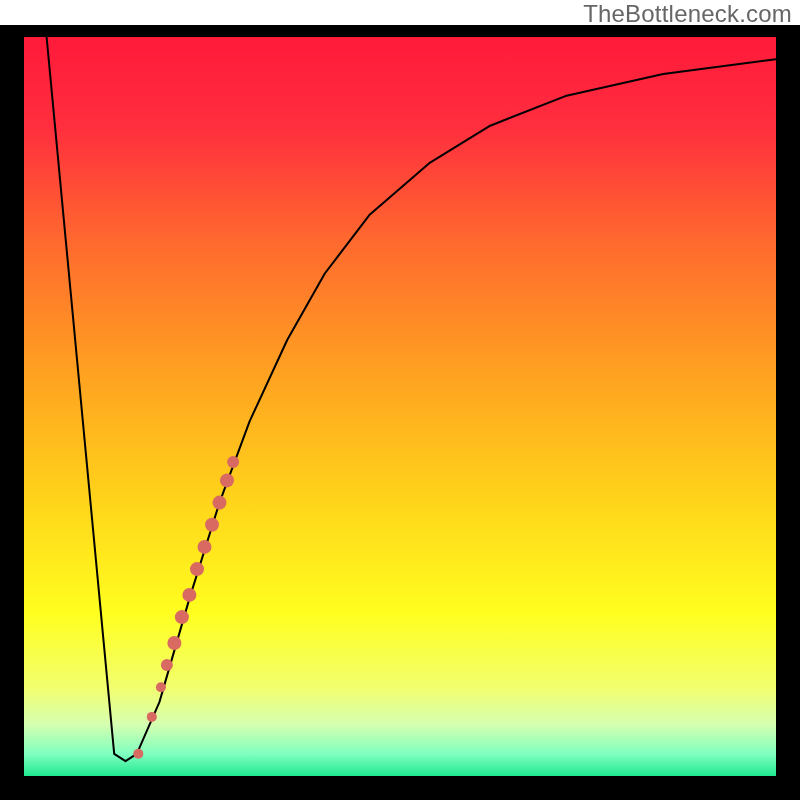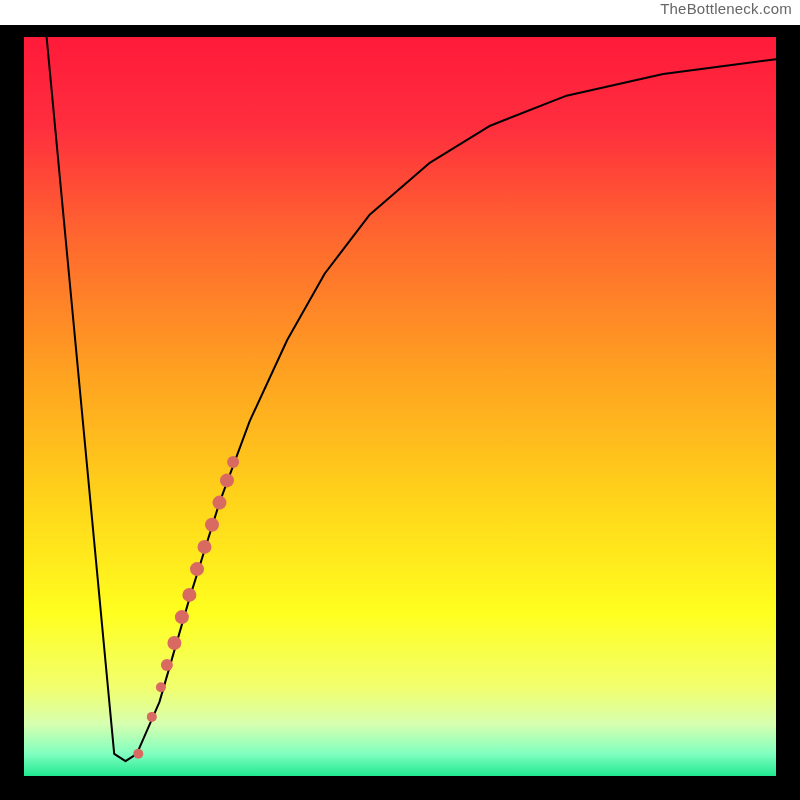--- a/index.html
+++ b/index.html
@@ -14,21 +14,21 @@
   .chart-container {
     position: relative;
     width: 800px;
     height: 800px;
   }
   .watermark {
     position: absolute;
     top: 0;
     right: 8px;
     color: #666;
-    font-size: 15px;
+    font-size: 24px;
     font-weight: 500;
     z-index: 10;
     letter-spacing: 0.2px;
   }
   svg {
     display: block;
   }
 </style>
 </head>
 <body>

